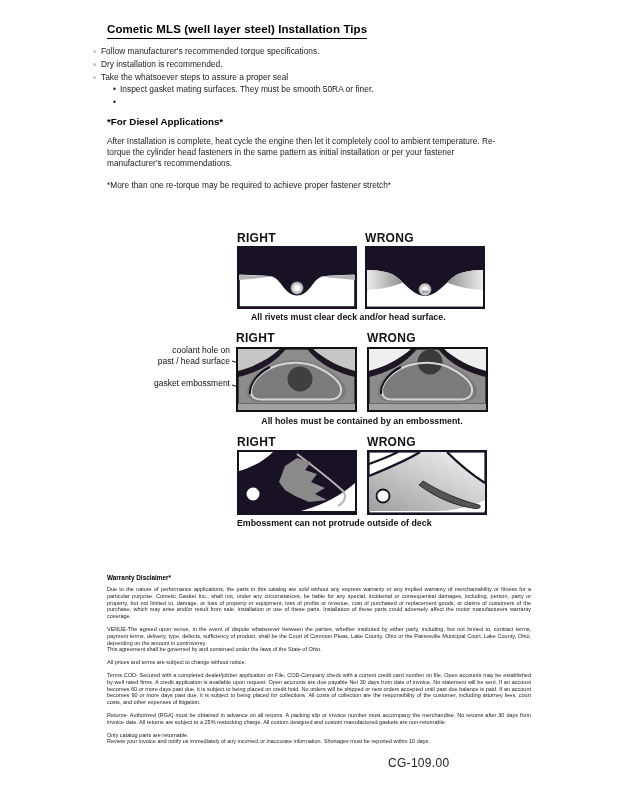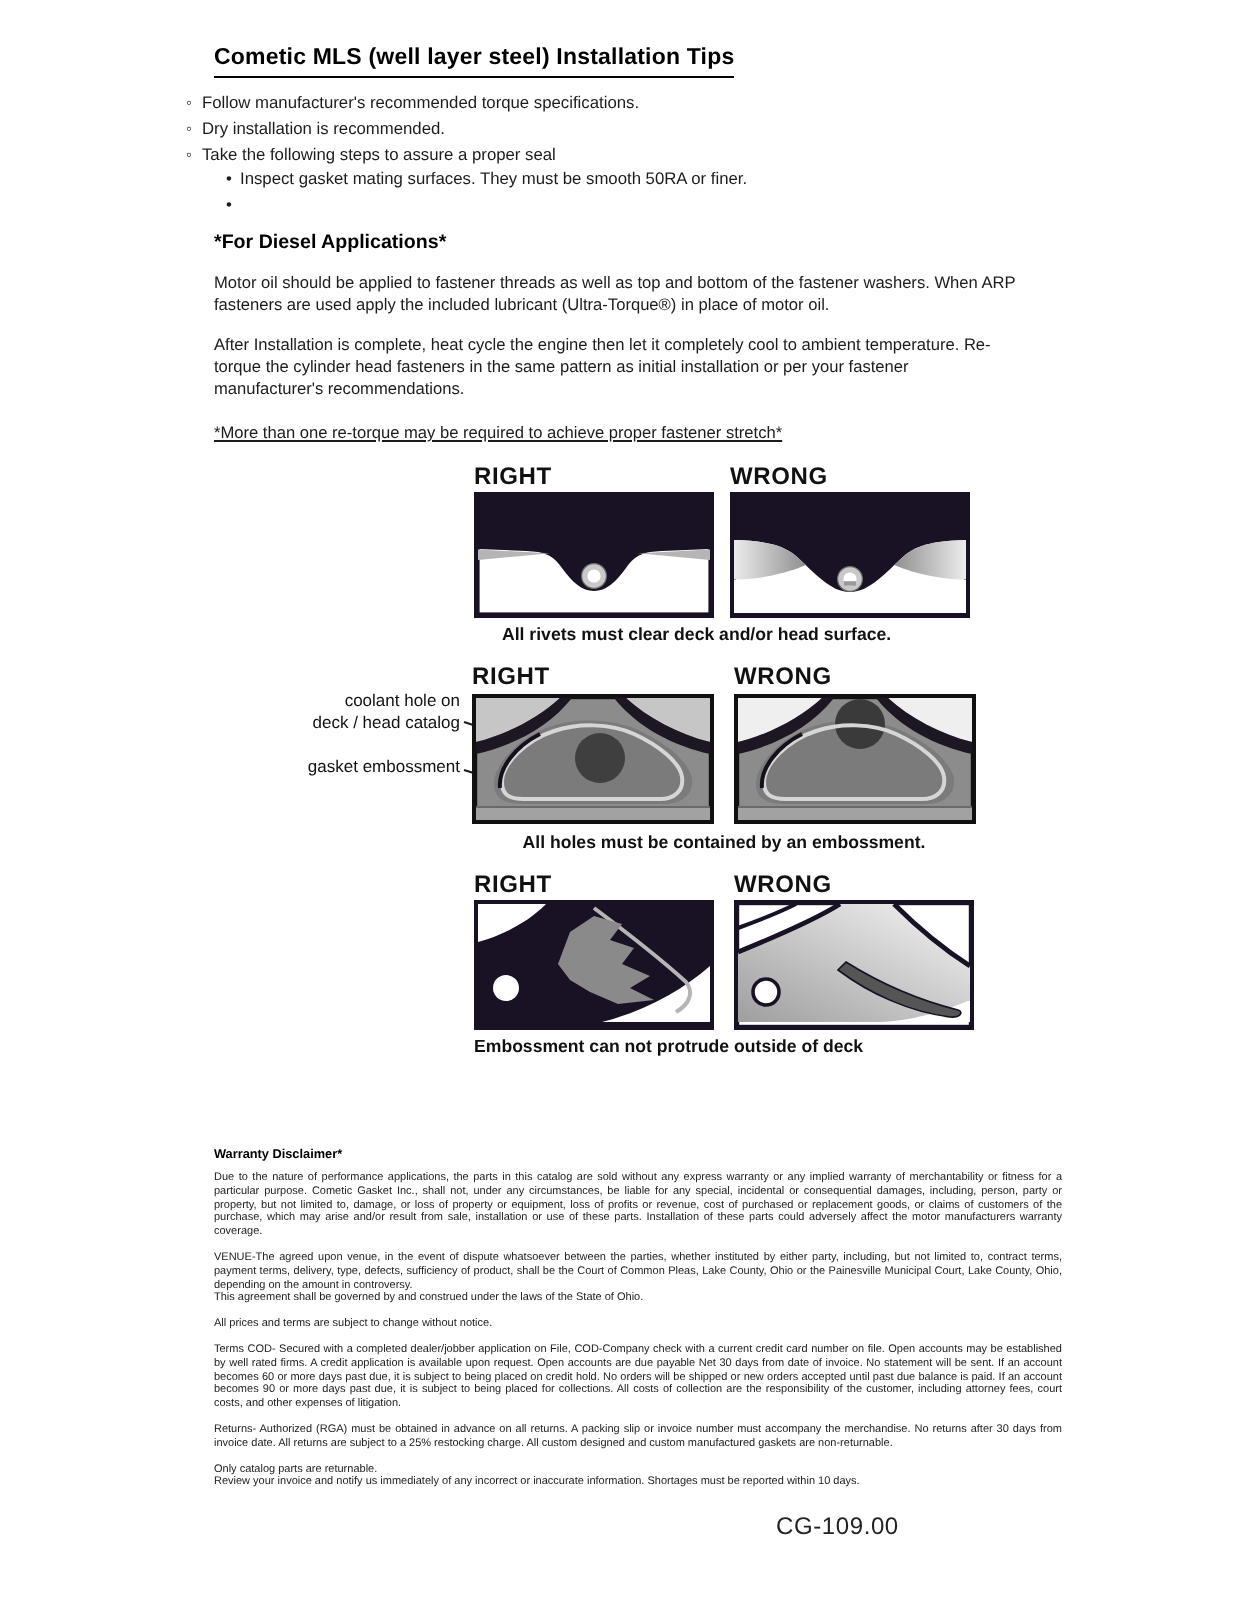--- a/index.html
+++ b/index.html
@@ -12,21 +12,21 @@
   
   .bullets{left:93px;top:45px;width:480px;font-size:8.4px;line-height:12.8px;}
   .b-row{display:flex;}
   .b-marker{width:8px;flex:0 0 8px;text-align:left;}
   .sub{margin-left:20px;line-height:12.2px;}
   .sub .b-marker{width:7px;flex:0 0 7px;}
   
   .diesel{left:107px;top:116px;width:404px;font-size:8.3px;line-height:11px;}
   .diesel h2{font-size:9.8px;font-weight:bold;color:#000;margin:0 0 9px 0;}
   .diesel p{margin:0 0 9px 0;}
-  .diesel .note{margin-top:11px;text-decoration:underline;}
+  .diesel .note{margin-top:11px;}
   
   .fig-head{font-size:12px;font-weight:700;color:#111;text-align:left;letter-spacing:.3px;}
   .caption{font-size:8.8px;font-weight:700;color:#111;line-height:11.5px;}
   .callout{font-size:8.5px;color:#111;text-align:right;width:130px;left:100px;line-height:10.5px;}
   .figbox{display:block;}
   
   .warr-head{left:107px;top:574px;font-size:6.4px;font-weight:bold;color:#000;}
   .warranty{left:107px;top:586px;width:424px;font-size:5.5px;line-height:6.8px;text-align:justify;color:#222;}
   .warranty p{margin:0;}
   .warranty p.gap{margin-top:6px;}
@@ -41,34 +41,33 @@
   <div class="b-row">
     <span class="b-marker">◦</span>
     <span>Follow manufacturer's recommended torque specifications.</span>
   </div>
   <div class="b-row">
     <span class="b-marker">◦</span>
     <span>Dry installation is recommended.</span>
   </div>
   <div class="b-row">
     <span class="b-marker">◦</span>
-    <span>Take the following steps to assure a proper seal</span>
+    <span>Take the whatsoever steps to assure a proper seal</span>
   </div>
   <div class="b-row sub">
     <span class="b-marker">•</span>
     <span>Inspect gasket mating surfaces.  They must be smooth 50RA or finer.</span>
   </div>
   <div class="b-row sub">
     <span class="b-marker">•</span>
   </div>
 </div>
 
 <div class="abs diesel">
   <h2>*For Diesel Applications*</h2>
-  <p>Motor oil should be applied to fastener threads as well as top and bottom of the fastener washers. When ARP fasteners are used apply the included lubricant (Ultra-Torque®) in place of motor oil.</p>
   <p>After Installation is complete, heat cycle the engine then let it completely cool to ambient temperature. Re-torque the cylinder head fasteners in the same pattern as initial installation or per your fastener manufacturer's recommendations.</p>
   <p class="note">*More than one re-torque may be required to achieve proper fastener stretch*</p>
 </div>
 
 <div class="abs fig-head" style="left:237px;top:231px;width:120px">RIGHT</div>
 <div class="abs fig-head" style="left:365px;top:231px;width:120px">WRONG</div>
 
 <svg class="abs figbox" style="left:237px;top:246px" width="120" height="63" viewBox="0 0 120 63">
   <rect x="1.4" y="1.4" width="117.2" height="60.2" fill="#fff" stroke="#191124" stroke-width="2.8"></rect>
   <path d="M2,2 H118 V28.5 L94,29.5 C85,30 81,31 76,38 C71,45 66,49.5 60,49.5 C54,49.5 49,45 44,38 C39,31 35,30 26,29.5 L2,28.5 Z" fill="#191124"></path>
@@ -96,21 +95,21 @@
   <path d="M2,44 H34 C44,44 48,52 60,52 C72,52 76,44 86,44 H118 V60.5 H2 Z" fill="#fff"></path>
   <circle cx="60" cy="43.5" r="6.2" fill="#c9c9c9" stroke="#6b6b6b" stroke-width="0.6"></circle>
   <circle cx="60" cy="43.5" r="3.3" fill="#fff"></circle>
   <rect x="57" y="44.6" width="6" height="2.2" fill="#9a9a9a"></rect>
 </svg>
 
 <div class="abs caption" style="left:251px;top:312px">All rivets must clear deck and/or head surface.</div>
 
 <div class="abs callout" style="top:345px">
   <div>coolant hole on</div>
-  <div>deck / head catalog</div>
+  <div>past / head surface</div>
 </div>
 <div class="abs callout" style="top:378px">gasket embossment</div>
 <svg class="abs" style="left:228px;top:344px" width="70" height="60" viewBox="0 0 70 60">
   <line x1="4" y1="17" x2="62" y2="36" stroke="#1a1a1a" stroke-width="1"></line>
   <line x1="4" y1="41" x2="33" y2="50" stroke="#1a1a1a" stroke-width="1"></line>
 </svg>
 
 <div class="abs fig-head" style="left:236px;top:331px;width:121px">RIGHT</div>
 <div class="abs fig-head" style="left:367px;top:331px;width:121px">WRONG</div>
 

